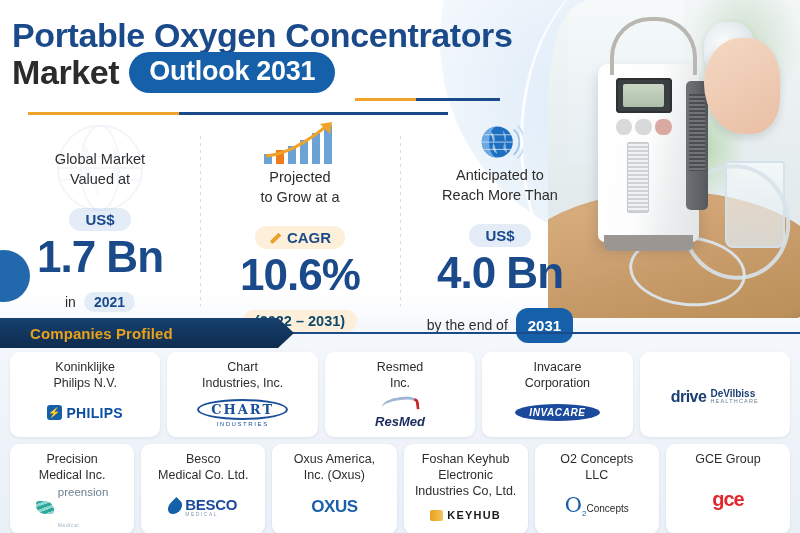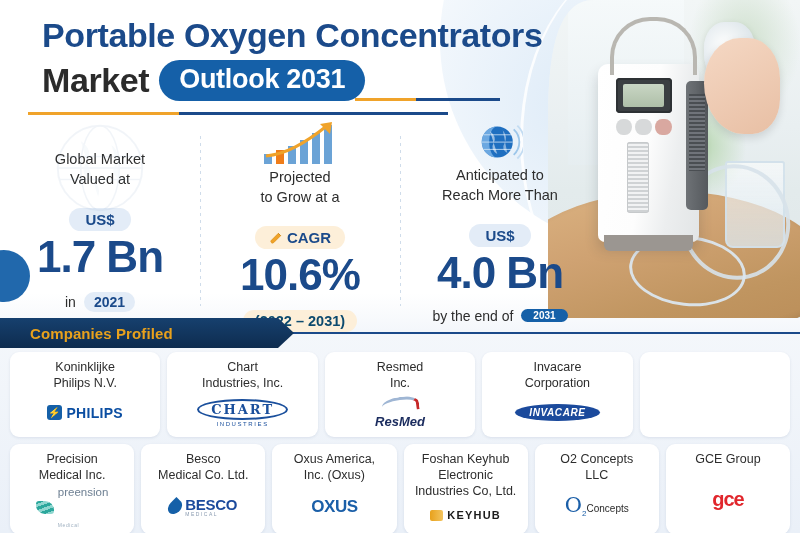--- a/index.html
+++ b/index.html
@@ -127,26 +127,26 @@
     border:3px solid rgba(219,230,238,.95);
     border-radius:50%;transform:rotate(6deg);
   }
   .beaker{
     position:absolute;right:6%;bottom:22%;width:22%;height:26%;
     background:linear-gradient(180deg,rgba(255,255,255,.55),rgba(222,234,242,.75));
     border:2px solid rgba(210,224,234,.9);border-radius:3px 3px 8px 8px;
   }
 
   
-  .header{position:absolute;left:42px;top:18px;width:560px;}
+  .header{position:absolute;left:12px;top:18px;width:560px;}
   .title-line1{
     font-size:34px;font-weight:bold;color:#1b4a8a;letter-spacing:-.4px;
     line-height:1.0;white-space:nowrap;
   }
-  .title-line2{display:flex;align-items:center;gap:10px;margin-top:8px;}
+  .title-line2{display:flex;align-items:center;gap:10px;}
   .title-market{font-size:34px;font-weight:bold;color:#2b2b2b;letter-spacing:-.4px;}
   .pill-outlook{
     background:#1560a8;color:#ffffff;font-size:27px;font-weight:bold;
     padding:4px 20px 6px;border-radius:22px;letter-spacing:-.3px;
   }
   .rule{position:absolute;left:355px;top:98px;display:flex;width:145px;height:3px;}
   .rule .r-orange{flex:0 0 42%;background:#f0a32a;}
   .rule .r-blue{flex:1;background:#1b4a8a;}
   .rule2{position:absolute;left:28px;top:112px;display:flex;width:420px;height:3px;}
   .rule2 .r-orange{flex:0 0 36%;background:#f0a32a;}
@@ -167,22 +167,22 @@
   .mini-pill{
     display:inline-block;background:#e3ecf7;color:#1b4a8a;
     font-size:15px;font-weight:bold;padding:3px 16px;border-radius:13px;margin-bottom:2px;
   }
   .mini-pill.peach{background:#fdefd9;color:#1b4a8a;padding:3px 14px;}
   .big-num{
     font-size:44px;font-weight:bold;color:#1b4a8a;line-height:1.08;letter-spacing:-1px;
   }
   .sub-line{font-size:14px;color:#2d2d2d;display:flex;align-items:center;gap:8px;justify-content:center;margin-top:11px;}
   .sub-pill-blue{
-    background:#1560a8;color:#fff;font-weight:bold;font-size:10px;
-    padding:1px 12px;border-radius:12px;
+    background:#1560a8;color:#fff;font-weight:bold;font-size:15px;
+    padding:9px 12px;border-radius:12px;
   }
   .sub-pill-light{
     background:#e3ecf7;color:#1b4a8a;font-weight:bold;font-size:14px;
     padding:2px 10px;border-radius:12px;
   }
   .sub-pill-peach{
     background:#fdefd9;color:#0c4a6e;font-weight:bold;font-size:14.5px;
     padding:3px 12px;border-radius:12px;
   }
   .globe-wm{
@@ -452,20 +452,29 @@
       <div class="card">
         <div class="card-name">
           <span>Invacare</span><br><span>Corporation</span>
         </div>
         <div class="card-logo">
           <span class="invacare-oval">INVACARE</span>
         </div>
       </div>
 
       <div class="card">
+        <div class="card-logo">
+          <span class="lg">
+            <span class="drive-word">drive</span>
+            <span style="display:flex;flex-direction:column;line-height:1;">
+              <span class="devilbiss-word">DeVilbiss</span>
+              <span class="devilbiss-sub">HEALTHCARE</span>
+            </span>
+          </span>
+        </div>
       </div>
     </div>
 
     <div class="grid-row">
 
       <div class="card">
         <div class="card-name">
           <span>Precision</span><br><span>Medical Inc.</span>
         </div>
         <div class="card-logo">

